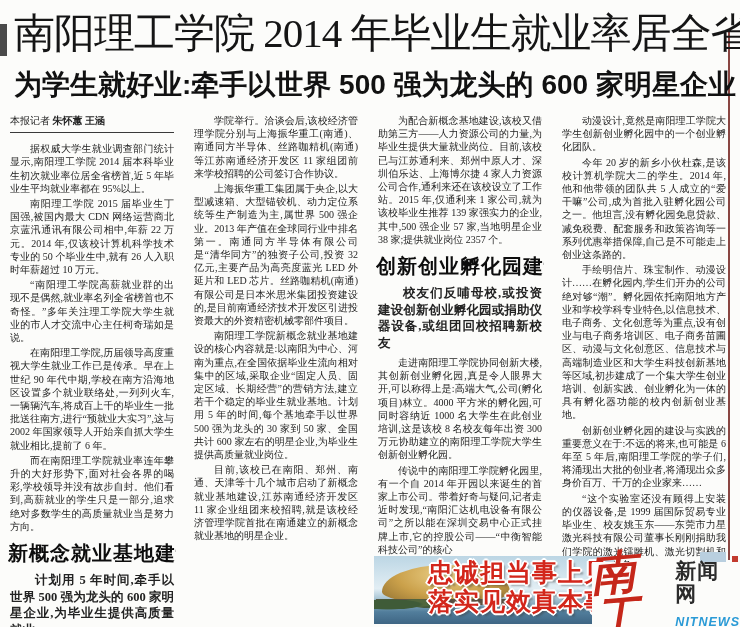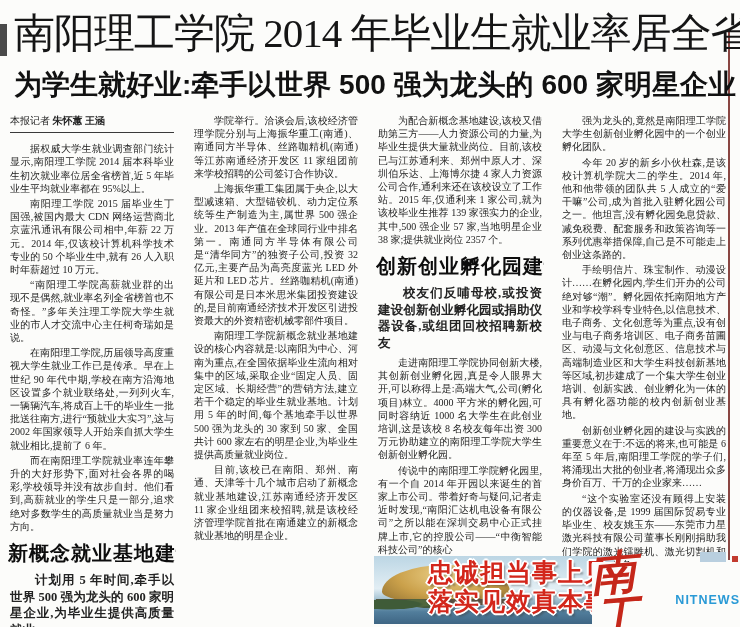--- a/index.html
+++ b/index.html
@@ -90,21 +90,21 @@
     color: #c5271a; transform: rotate(-5deg); line-height: 1;
     letter-spacing: -6px; margin-right: 6px;
   }
   .logo-right { display: flex; flex-direction: column; }
   .logo-cn {
     font-family: "Liberation Sans","DejaVu Sans",sans-serif;
     font-size: 21px; font-weight: bold; color: #2b2b2b; letter-spacing: 1px; line-height: 1.05;
   }
   .logo-en {
     font-family: "Liberation Sans","DejaVu Sans",sans-serif;
-    font-size: 12.5px; font-weight: bold; color: #2a9ad6; letter-spacing: 1px; margin-top: 10px;
+    font-size: 12.5px; font-weight: bold; color: #2a9ad6; letter-spacing: 1px; margin-top: 10px; font-style: italic;
   }
   
   .edge-line { position: absolute; right: 10px; top: 32px; width: 2px; height: 528px; background: #8a4642; }
   .corner-mark { position: absolute; left: 0; top: 24px; width: 7px; height: 32px; background: #4a4a4a; }
   .blue-chip { position: absolute; right: 14px; top: 552px; width: 26px; height: 24px; background: #b9cfdf; }
   .red-chip { position: absolute; right: 2px; top: 556px; width: 6px; height: 12px; background: #c23a2e; }
 </style>
 </head>
 <body>
 
@@ -139,21 +139,21 @@
 
     <div class="col">
       <p>为配合新概念基地建设,该校又借助第三方——人力资源公司的力量,为毕业生提供大量就业岗位。目前,该校已与江苏通利来、郑州中原人才、深圳伯乐达、上海博尔捷 4 家人力资源公司合作,通利来还在该校设立了工作站。2015 年,仅通利来 1 家公司,就为该校毕业生推荐 139 家强实力的企业,其中,500 强企业 57 家,当地明星企业 38 家;提供就业岗位 2357 个。</p>
       <div class="sec-head">创新创业孵化园建设</div>
       <p class="lead">校友们反哺母校,或投资建设创新创业孵化园或捐助仪器设备,或组团回校招聘新校友</p>
       <p>走进南阳理工学院协同创新大楼,其创新创业孵化园,真是令人眼界大开,可以称得上是:高端大气,公司(孵化项目)林立。4000 平方米的孵化园,可同时容纳近 1000 名大学生在此创业培训,这是该校 8 名校友每年出资 300 万元协助建立的南阳理工学院大学生创新创业孵化园。</p>
       <p>传说中的南阳理工学院孵化园里,有一个自 2014 年开园以来诞生的首家上市公司。带着好奇与疑问,记者走近时发现,“南阳汇达机电设备有限公司”之所以能在深圳交易中心正式挂牌上市,它的控股公司——“中衡智能科技公司”的核心</p>
     </div>
 
     <div class="col">
-      <p>强为龙头的,竟然是南阳理工学院大学生创新创业孵化园中的一个创业孵化团队。</p>
+      <p>动漫设计,竟然是南阳理工学院大学生创新创业孵化园中的一个创业孵化团队。</p>
       <p>今年 20 岁的新乡小伙杜森,是该校计算机学院大二的学生。2014 年,他和他带领的团队共 5 人成立的“爱干嘛”公司,成为首批入驻孵化园公司之一。他坦言,没有孵化园免息贷款、减免税费、配套服务和政策咨询等一系列优惠举措保障,自己是不可能走上创业这条路的。</p>
       <p>手绘明信片、珠宝制作、动漫设计……在孵化园内,学生们开办的公司绝对够“潮”。孵化园依托南阳地方产业和学校学科专业特色,以信息技术、电子商务、文化创意等为重点,设有创业与电子商务培训区、电子商务苗圃区、动漫与文化创意区、信息技术与高端制造业区和大学生科技创新基地等区域,初步建成了一个集大学生创业培训、创新实践、创业孵化为一体的具有孵化器功能的校内创新创业基地。</p>
       <p>创新创业孵化园的建设与实践的重要意义在于:不远的将来,也可能是 6 年至 5 年后,南阳理工学院的学子们,将涌现出大批的创业者,将涌现出众多身价百万、千万的企业家来……</p>
       <p>“这个实验室还没有顾得上安装的仪器设备,是 1999 届国际贸易专业毕业生、校友姚玉东——东莞市力星激光科技有限公司董事长刚刚捐助我们学院的激光镭雕机、激光切割机和激光焊接机设备,</p>
       <p class="contnote">(下转 B2 版)</p>
     </div>
 
   </div>
 
   <div class="banner">
@@ -164,20 +164,21 @@
     </div>
   </div>
   <div class="slogan">
     <div>忠诚担当事上见</div>
     <div>落实见效真本事</div>
   </div>
 
   <div class="nitlogo">
     <span class="logo-script">南工</span>
     <span class="logo-right">
+      <span class="logo-cn">新闻网</span>
       <span class="logo-en">NITNEWS</span>
     </span>
   </div>
 
   <div class="blue-chip"></div>
   <div class="red-chip"></div>
 
 </div>
 
 </body></html>

